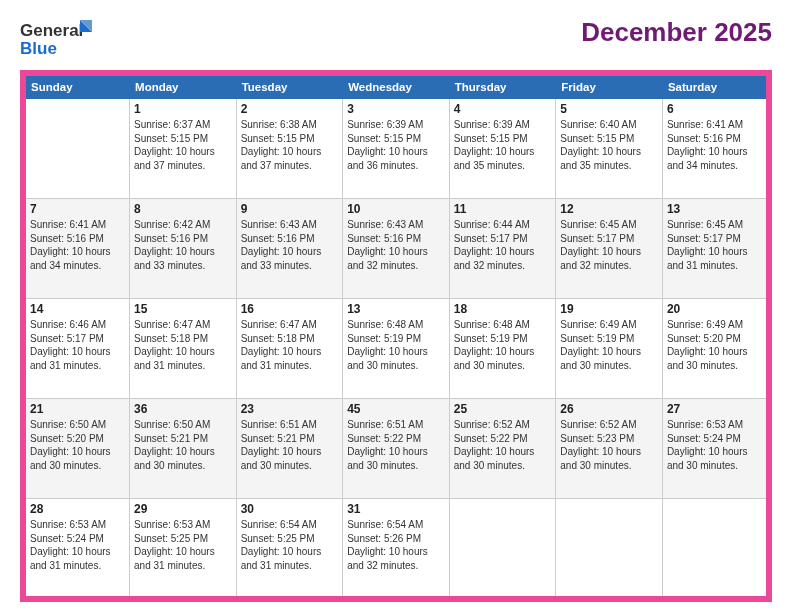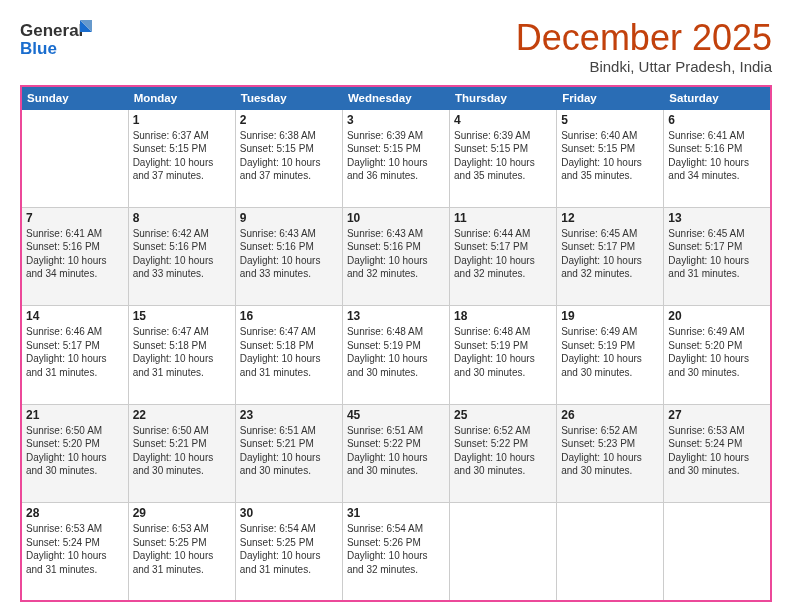--- a/index.html
+++ b/index.html
@@ -25,32 +25,32 @@
     }
     .logo-wrapper {
       display: flex;
       align-items: center;
       gap: 4px;
     }
     .title-block {
       text-align: right;
     }
     .month-title {
-      font-size: 36px;
-      font-weight: normal;
-      color: #c2410c;
+      font-size: 26px;
+      font-weight: bold;
+      color: #701a75;
       line-height: 1.1;
     }
     .subtitle {
       font-size: 15px;
       color: #444;
     }
     .calendar {
       flex: 1;
-      border: 2px solid #ec4899;
+      border: 6px solid #ec4899;
       border-collapse: collapse;
       width: 100%;
       table-layout: fixed;
     }
     .calendar th {
       background: #2a6db5;
       color: #fff;
       font-size: 11.5px;
       font-weight: bold;
       text-align: left;
@@ -95,21 +95,20 @@
     <div class="logo-wrapper">
         <svg width="80" height="42" viewBox="0 0 80 42">
           <text x="0" y="18" font-size="17" font-weight="bold" fill="#333" font-family="Arial">General</text>
           <polygon points="60,2 72,14 60,14" fill="#1a6dce"></polygon>
           <polygon points="60,2 72,2 72,14" fill="#6699cc"></polygon>
           <text x="0" y="36" font-size="17" font-weight="bold" fill="#1a6dce" font-family="Arial">Blue</text>
         </svg>
       </div>
     <div class="title-block">
       <div class="month-title">December 2025</div>
-      <div class="subtitle">Bindki, Uttar Pradesh, India</div>
     </div>
   </div>
 
   <table class="calendar">
     <thead>
       <tr>
         <th>Sunday</th>
         <th>Monday</th>
         <th>Tuesday</th>
         <th>Wednesday</th>
@@ -205,21 +204,21 @@
             <span class="day-num">20</span>
             <div class="cell-text">Sunrise: 6:49 AM<br>Sunset: 5:20 PM<br>Daylight: 10 hours and 30 minutes.</div>
           </td>
         </tr>
         <tr class="row-shaded">
           <td>
             <span class="day-num">21</span>
             <div class="cell-text">Sunrise: 6:50 AM<br>Sunset: 5:20 PM<br>Daylight: 10 hours and 30 minutes.</div>
           </td>
           <td>
-            <span class="day-num">22</span>
+            <span class="day-num">36</span>
             <div class="cell-text">Sunrise: 6:50 AM<br>Sunset: 5:21 PM<br>Daylight: 10 hours and 30 minutes.</div>
           </td>
           <td>
             <span class="day-num">23</span>
             <div class="cell-text">Sunrise: 6:51 AM<br>Sunset: 5:21 PM<br>Daylight: 10 hours and 30 minutes.</div>
           </td>
           <td>
             <span class="day-num">45</span>
             <div class="cell-text">Sunrise: 6:51 AM<br>Sunset: 5:22 PM<br>Daylight: 10 hours and 30 minutes.</div>
           </td>

